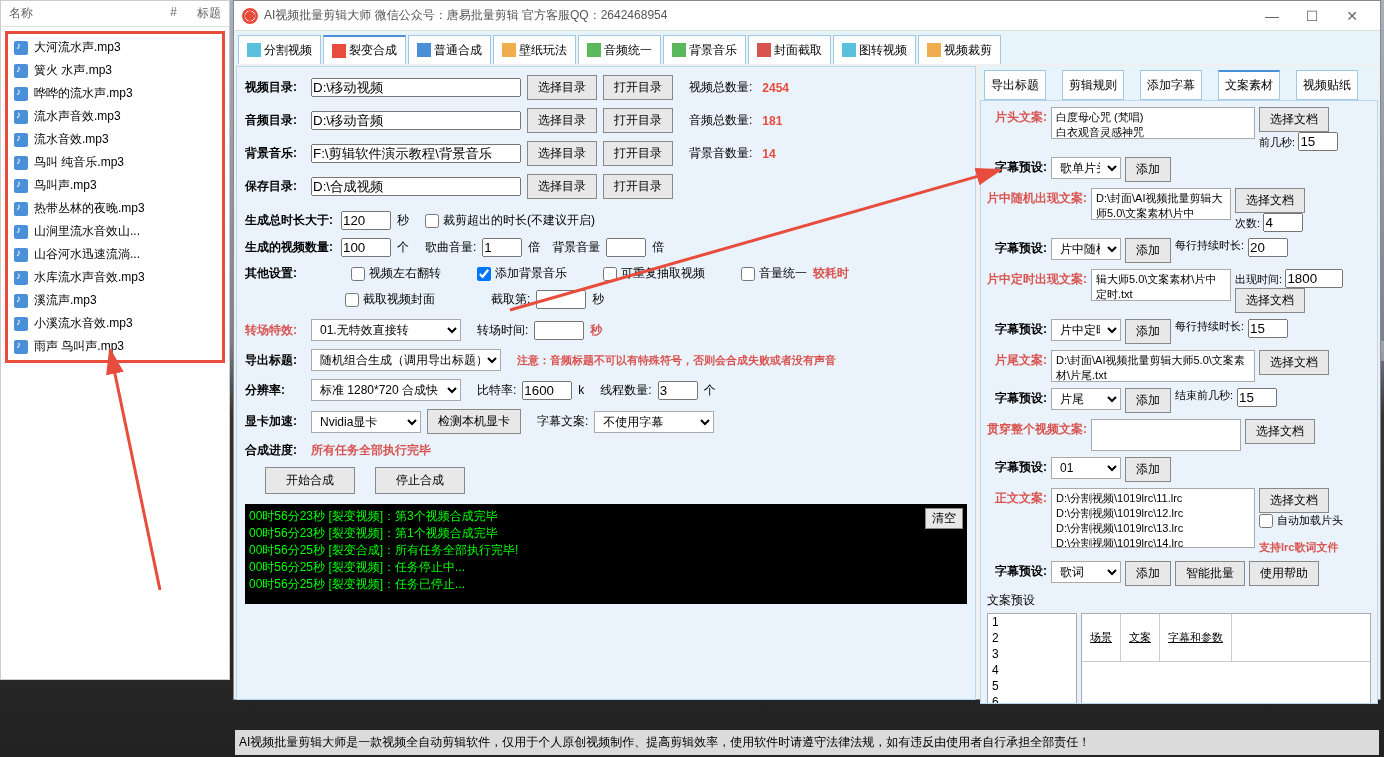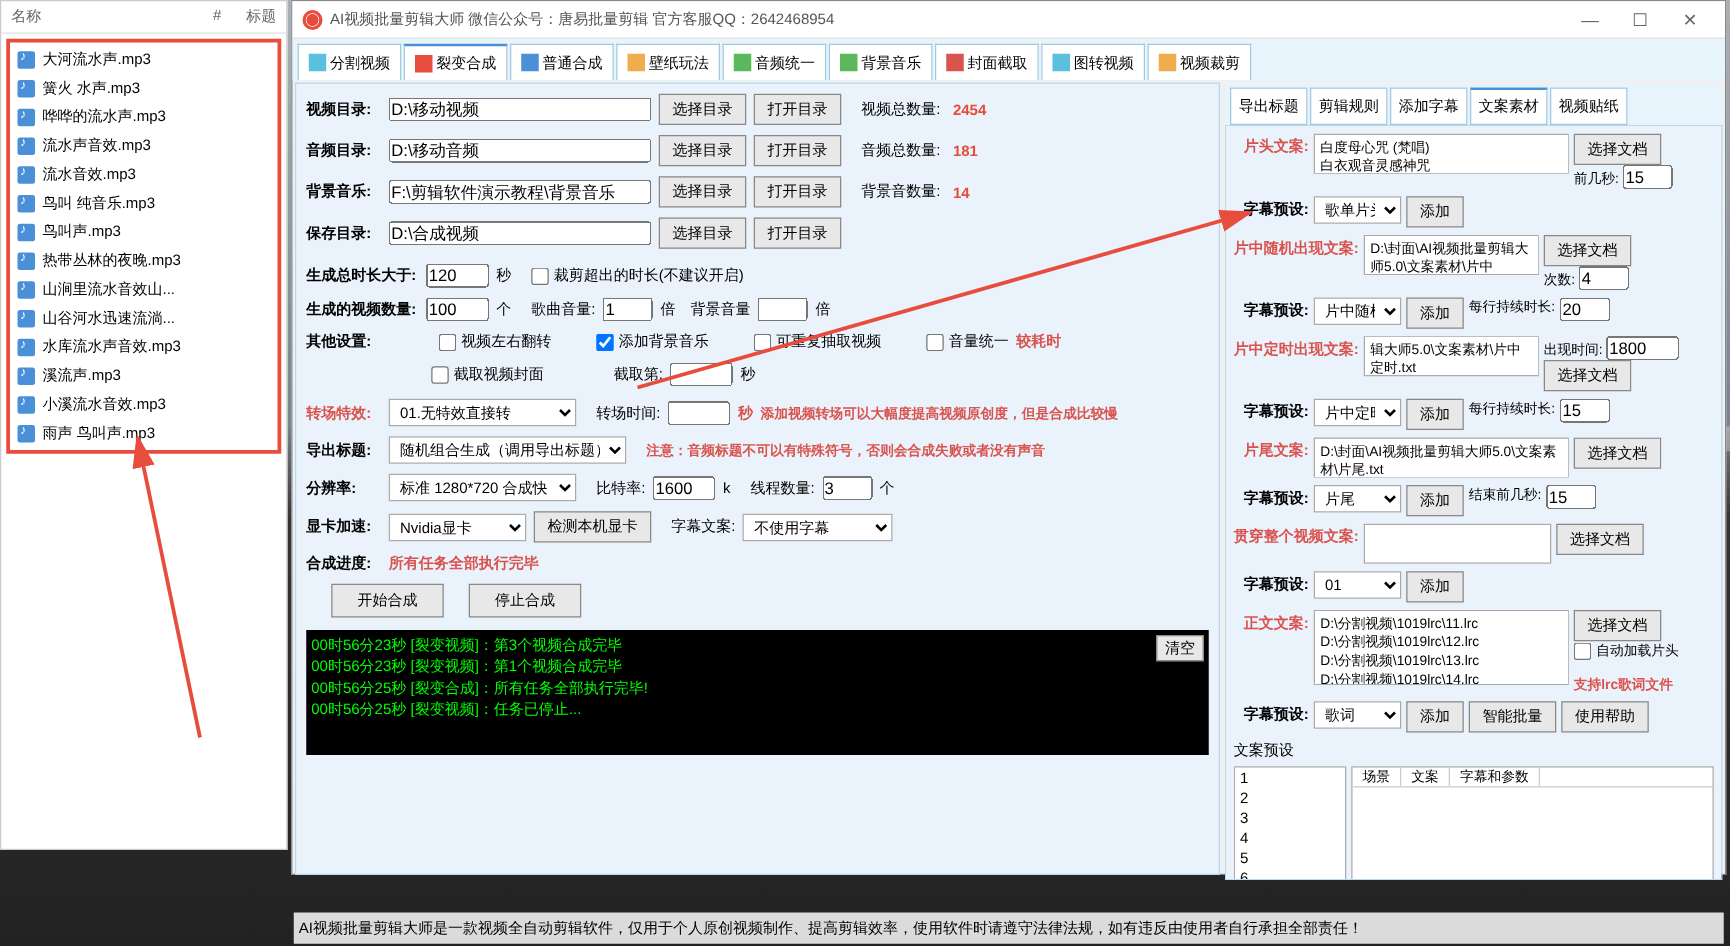--- a/index.html
+++ b/index.html
@@ -49,37 +49,37 @@
 .count-label { margin-left: 10px; }
 .count-val { color: #e74c3c; font-weight: bold; margin-left: 4px; }
 input.num { width: 40px; }
 input.num2 { width: 50px; }
 .checkbox-item { display: flex; align-items: center; gap: 4px; }
 input[type=checkbox] { width: 14px; height: 14px; }
 
 .console { background: #000; color: #0f0; font-family: monospace; font-size: 12px; padding: 4px; height: 100px; overflow: auto; position: relative; margin-top: 10px; }
 .console .clear-btn { position: absolute; right: 4px; top: 4px; background: #e8e8e8; color: #000; border: 1px solid #888; padding: 1px 6px; }
 
-.right-tabs { display: flex; gap: 2px; padding: 4px 4px 0; background: #e8f4fc; font-size: 12px; }
+.right-tabs { display: flex; gap: 16px; padding: 4px 4px 0; background: #e8f4fc; font-size: 12px; }
 .right-tab { padding: 5px 6px; background: #fff; border: 1px solid #a0c8e0; display: flex; align-items: center; gap: 2px; cursor: default; }
 .right-tab.active { border-top: 2px solid #4a90d9; }
 
 .right-content { background: #eaf3fb; border: 1px solid #b8d8f0; padding: 6px; height: calc(100% - 30px); overflow: auto; }
 .r-row { display: flex; align-items: flex-start; margin-bottom: 6px; gap: 4px; }
 .r-row > label { min-width: 60px; text-align: right; font-weight: bold; padding-top: 2px; }
 .r-row textarea { width: 204px; height: 32px; resize: none; font-size: 11px; }
 .r-row input.num3 { width: 40px; }
 .r-row select { width: 70px; }
 .rlabel-red { color: #d9534f; font-weight: bold; }
 
 .preset-list { width: 90px; height: 110px; border: 1px solid #aaa; background: #fff; overflow: auto; font-size: 12px; }
 .preset-list div { padding: 1px 4px; }
 .preset-table { flex: 1; border: 1px solid #aaa; background: #fff; height: 110px; }
 .preset-table-header { display: flex; font-size: 11px; border-bottom: 1px solid #ccc; }
-.preset-table-header span { padding: 0 8px; border-right: 1px solid #ccc; }
+.preset-table-header span { padding: 16px 8px; border-right: 1px solid #ccc; text-decoration: underline; }
 
 .arrow-annotation { position: absolute; pointer-events: none; z-index: 100; }
 .footer { position: absolute; bottom: 2px; left: 235px; right: 5px; font-size: 12px; color: #000000; background: rgba(240,240,240,0.9); padding: 4px; }
 </style>
 </head>
 <body>
 
 <div class="bg-road"></div>
 
 <div class="file-panel">
@@ -254,21 +254,20 @@
         <input class="num2" style="">
         <span>秒</span>
       </div>
 
       <div class="form-row" style="margin-top:10px">
         <label class="red">转场特效:</label>
         <select style="width:150px"><option>01.无特效直接转</option></select>
         <span style="margin-left:10px">转场时间:</span>
         <input class="num2" style="">
         <span class="red">秒</span>
-        <span class="red" style="font-size:11px">添加视频转场可以大幅度提高视频原创度，但是合成比较慢</span>
       </div>
       <div class="form-row">
         <label>导出标题:</label>
         <select style="width:190px"><option>随机组合生成（调用导出标题）</option></select>
         <span class="red" style="font-size:11px;margin-left:10px">注意：音频标题不可以有特殊符号，否则会合成失败或者没有声音</span>
       </div>
       <div class="form-row">
         <label>分辨率:</label>
         <select style="width:150px"><option>标准 1280*720 合成快</option></select>
         <span style="margin-left:10px">比特率:</span>
@@ -293,20 +292,21 @@
         <button style="padding:4px 20px">开始合成</button>
         <button style="padding:4px 20px">停止合成</button>
       </div>
 
       <div class="console">
         <button class="clear-btn">清空</button>
         <div id="console-lines">
             <div>00时56分23秒 [裂变视频]：第3个视频合成完毕</div>
             <div>00时56分23秒 [裂变视频]：第1个视频合成完毕</div>
             <div>00时56分25秒 [裂变合成]：所有任务全部执行完毕!</div>
+            <div>00时56分25秒 [裂变视频]：任务停止中...</div>
             <div>00时56分25秒 [裂变视频]：任务已停止...</div>
           </div>
       </div>
     </div>
 
     <div class="right-pane">
       <div class="right-tabs" id="right-tabs">
           <div class="right-tab">导出标题</div>
           <div class="right-tab">剪辑规则</div>
           <div class="right-tab">添加字幕</div>

